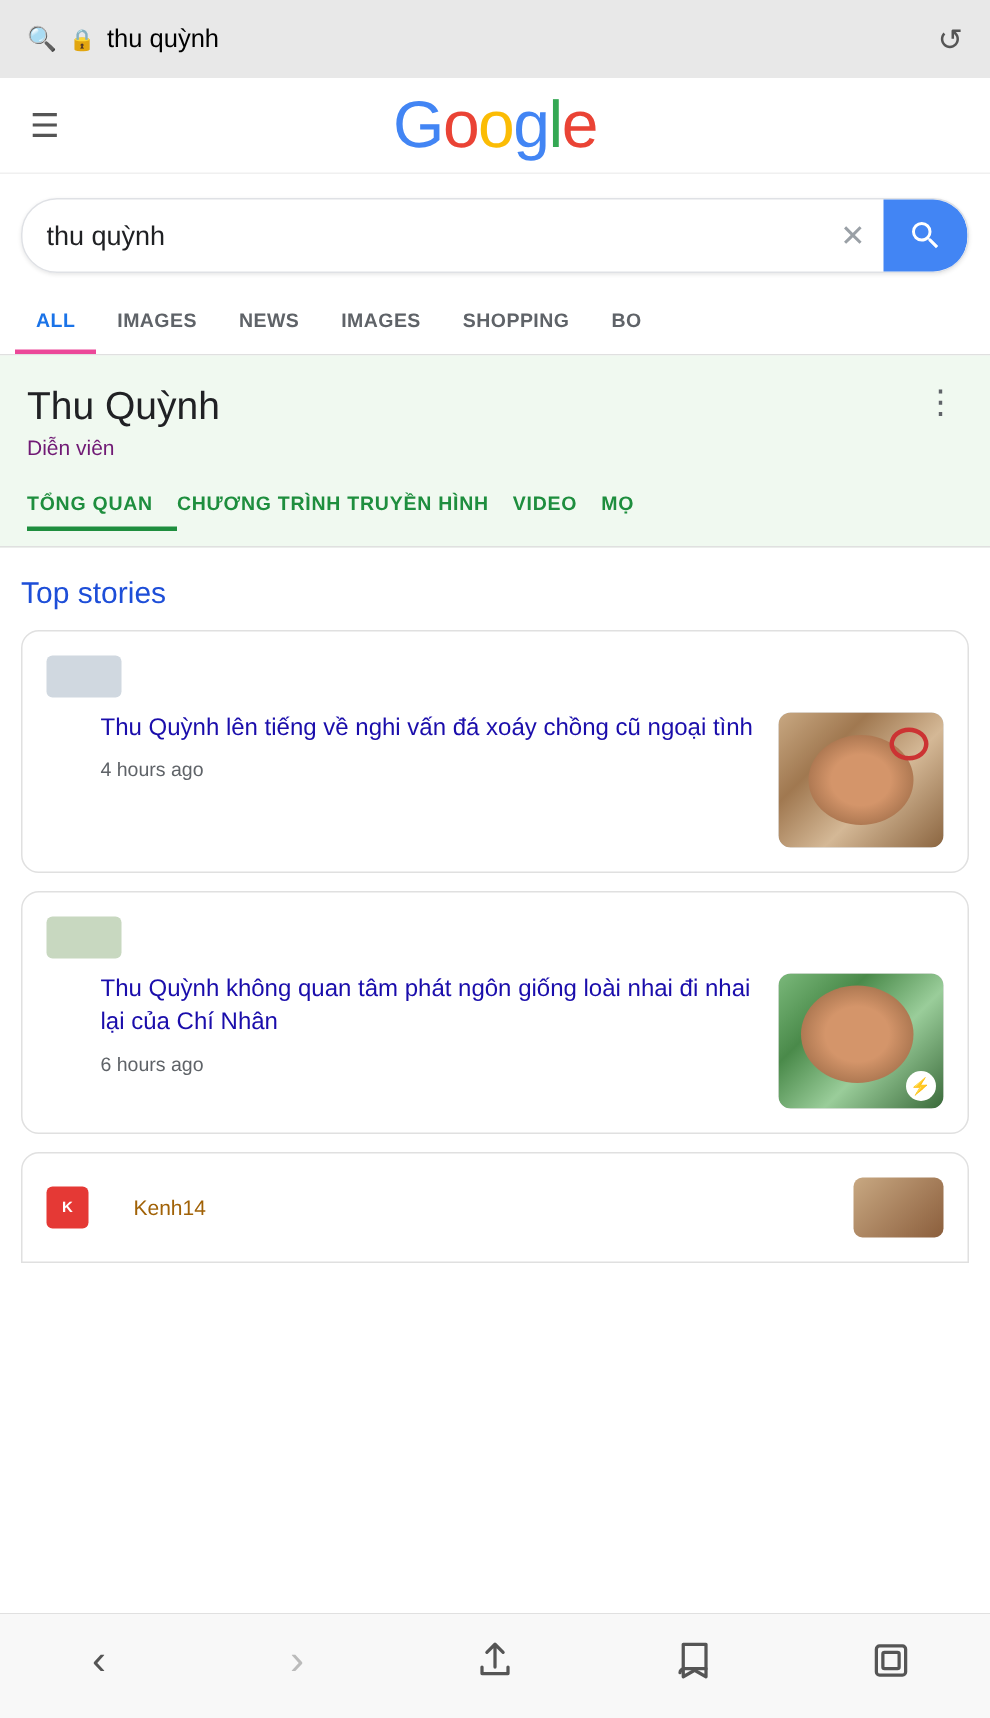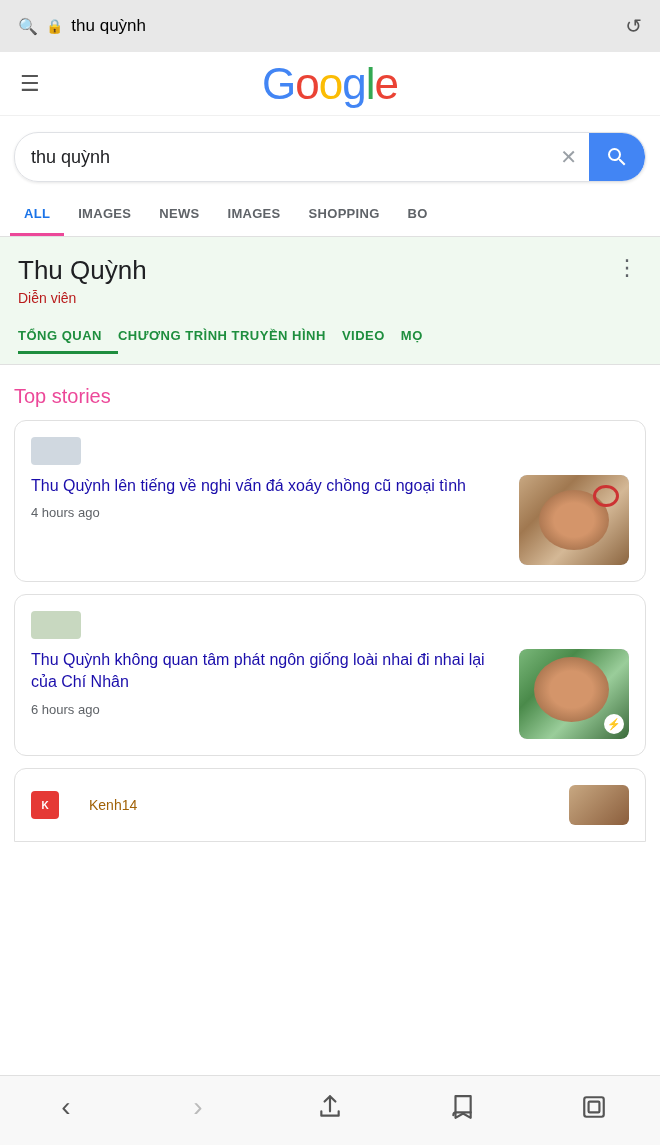--- a/index.html
+++ b/index.html
@@ -131,21 +131,21 @@
       align-items: flex-start;
       justify-content: space-between;
     }
     .kp-title {
       font-size: 26px;
       font-weight: 400;
       color: #202124;
     }
     .kp-subtitle {
       font-size: 14px;
-      color: #b91c1c;
+      color: #701a75;
       margin-top: 4px;
     }
     .kp-more {
       font-size: 22px;
       color: #5f6368;
       cursor: pointer;
       padding: 0 4px;
     }
     .kp-tabs {
       display: flex;
@@ -169,21 +169,21 @@
       border-bottom: 3px solid #1e8e3e;
     }
 
     
     .top-stories-section {
       padding: 20px 14px 10px 14px;
     }
     .top-stories-title {
       font-size: 20px;
       font-weight: 400;
-      color: #ec4899;
+      color: #1d4ed8;
       margin-bottom: 12px;
     }
 
     
     .story-card {
       background: #fff;
       border: 1px solid #e0e0e0;
       border-radius: 12px;
       padding: 16px;
       margin-bottom: 12px;
@@ -199,20 +199,21 @@
     .story-source-logo {
       width: 50px;
       height: 28px;
       background: #d0d8e0;
       border-radius: 4px;
     }
     .story-content-row {
       display: flex;
       gap: 12px;
       align-items: flex-start;
+      margin-left: 36px;
     }
     .story-text-col {
       flex: 1;
     }
     .story-title {
       font-size: 16px;
       color: #1a0dab;
       line-height: 1.4;
       margin-bottom: 8px;
       cursor: pointer;

